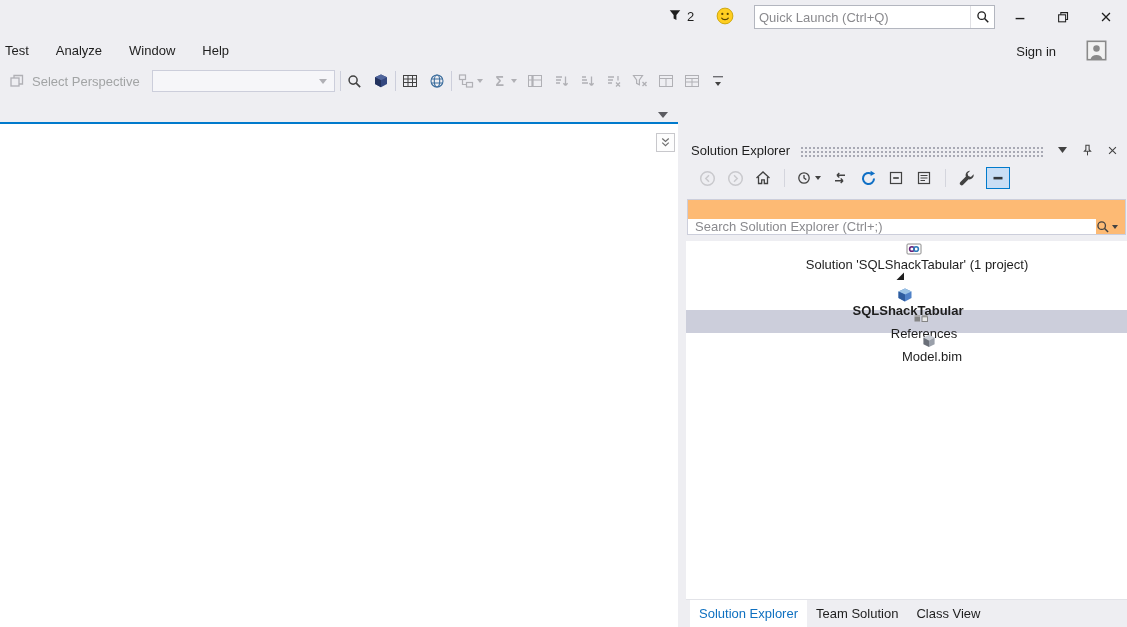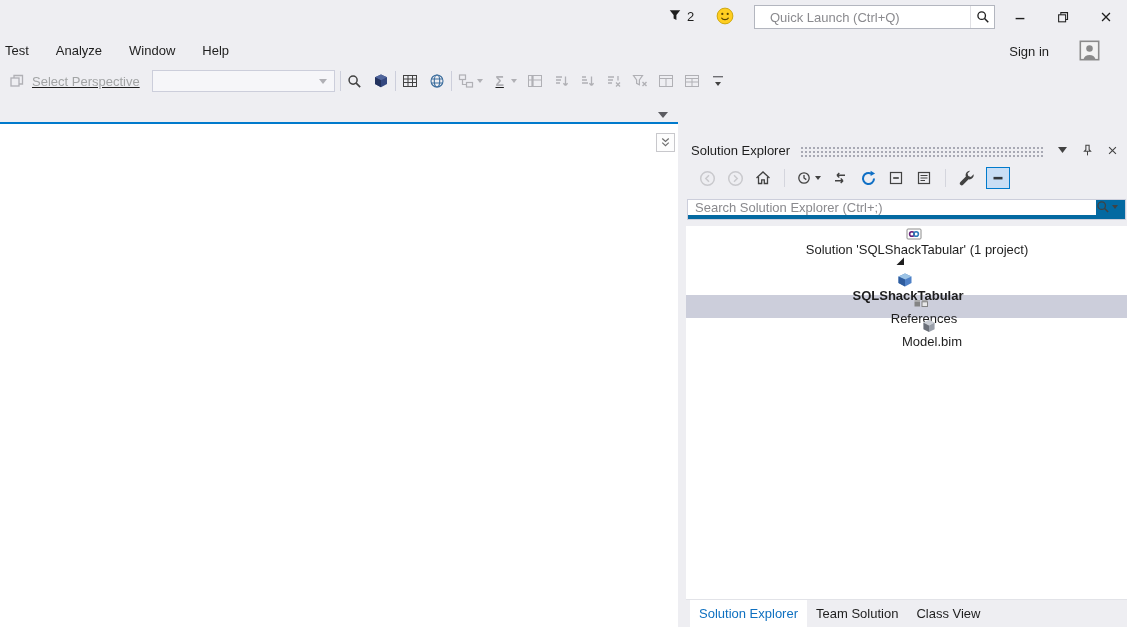--- a/index.html
+++ b/index.html
@@ -6,35 +6,35 @@
   html,body { width:1127px; height:627px; overflow:hidden; }
   body { font-family:"Liberation Sans", sans-serif; font-size:13px; color:#1E1E1E; background:#EEEEF2; }
   .window { position:relative; width:1127px; height:627px; background:#EEEEF2; overflow:hidden; }
 
   
   .titlebar { position:absolute; top:0; left:0; right:0; height:36px; }
   .notify { position:absolute; left:668px; top:8px; display:flex; align-items:center; gap:5px; }
   .smiley { position:absolute; left:716px; top:7px; width:18px; height:18px; }
   .quicklaunch { position:absolute; left:754px; top:5px; width:241px; height:24px; background:#fff;
                  border:1px solid #B3B6BF; display:flex; align-items:center; }
-  .quicklaunch input { flex:1; border:0; outline:0; padding:0 15px; font:inherit; font-size:13px; color:#1E1E1E; background:transparent; }
+  .quicklaunch input { flex:1; border:0; outline:0; padding:0 4px; font:inherit; font-size:13px; color:#1E1E1E; background:transparent; }
   .quicklaunch .ql-search { width:24px; display:flex; align-items:center; justify-content:center; border-left:1px solid #E0E0E4; height:100%; }
   ::placeholder { color:#8A8A8E; opacity:1; }
   .win-controls { position:absolute; right:0; top:0; height:34px; display:flex; }
   .win-btn { width:43px; height:34px; display:flex; align-items:center; justify-content:center; cursor:default; }
 
   
-  .menubar { position:absolute; top:36px; left:0; right:15px; height:29px; display:flex; align-items:center; }
+  .menubar { position:absolute; top:36px; left:0; right:8px; height:29px; display:flex; align-items:center; }
   .menu-items { display:flex; padding-left:5px; }
   .menu-item { margin-right:27px; white-space:nowrap; }
   .signin { position:absolute; right:63px; top:8px; }
   .user-badge { position:absolute; right:12px; top:4px; width:21px; height:21px; }
 
   
-  .toolbar { position:absolute; top:65px; left:0; right:0; height:32px; display:flex; align-items:center;text-decoration:underline; }
+  .toolbar { position:absolute; top:65px; left:0; right:0; height:32px; display:flex; align-items:center; }
   .tb-icon { width:18px; height:18px; display:flex; align-items:center; justify-content:center; flex:none; }
   .tb-sep { width:1px; height:20px; background:#CCCEDB; margin:0 5px; flex:none; }
   .disabled-label { color:#A2A4A5; margin-left:6px; white-space:nowrap; }
   .combo { margin-left:12px; width:183px; height:22px; background:#F6F6F9; border:1px solid #CCCEDB;
            display:flex; align-items:center; justify-content:flex-end; }
   .combo-arrow { width:0; height:0; border-left:4px solid transparent; border-right:4px solid transparent;
                  border-top:5px solid #B0B0B5; margin-right:7px; }
   .sigma { font-size:14px; color:#B0B0B5; font-weight:bold; }
   .mini-drop { width:0; height:0; border-left:3px solid transparent; border-right:3px solid transparent;
                border-top:4px solid #B0B0B5; margin-left:2px; }
@@ -60,22 +60,22 @@
                 background-size:4px 4px; }
   .panel-header-btns { display:flex; align-items:center; gap:9px; padding-right:7px; }
   .ph-btn { width:16px; height:16px; display:flex; align-items:center; justify-content:center; }
 
   .panel-toolbar { height:30px; display:flex; align-items:center; padding-left:12px; gap:10px; flex:none; }
   .pt-btn { width:18px; height:18px; display:flex; align-items:center; justify-content:center; flex:none; }
   .pt-sep { width:1px; height:18px; background:#D4D5DD; margin:0 2px; flex:none; }
   .pt-toggle { width:24px; height:22px; border:1px solid #007ACC; background:#C9DEF5;
                display:flex; align-items:center; justify-content:center; flex:none; }
 
-  .panel-search { height:21px; margin:6px 1px 0 1px; background:#0369a1; border:1px solid #CCCEDB;
-                  display:flex; align-items:flex-start; flex:none; }
+  .panel-search { height:36px; margin:6px 1px 0 1px; background:#fdba74; border:1px solid #CCCEDB;
+                  display:flex; align-items:flex-end; flex:none; }
   .panel-search input { flex:1; border:0; outline:0; padding:0 7px; font:inherit; font-size:13px; color:#1E1E1E; }
   .ps-icon { display:flex; align-items:center; padding-right:7px; }
 
   .panel-body { flex:1; background:#fff; margin-top:6px; overflow:hidden; }
   .tree-row { height:23px; display:flex; align-items:center; white-space:nowrap;flex-direction:column; }
   .tree-row.selected { background:#CCCEDB; }
   .expander { width:24px; height:23px; display:flex; align-items:center; justify-content:flex-start; flex:none; }
   .tree-icon { width:20px; height:16px; display:flex; align-items:center; flex:none; }
   .tree-label { margin-left:3px; }
   .tree-label.bold { font-weight:bold; }

